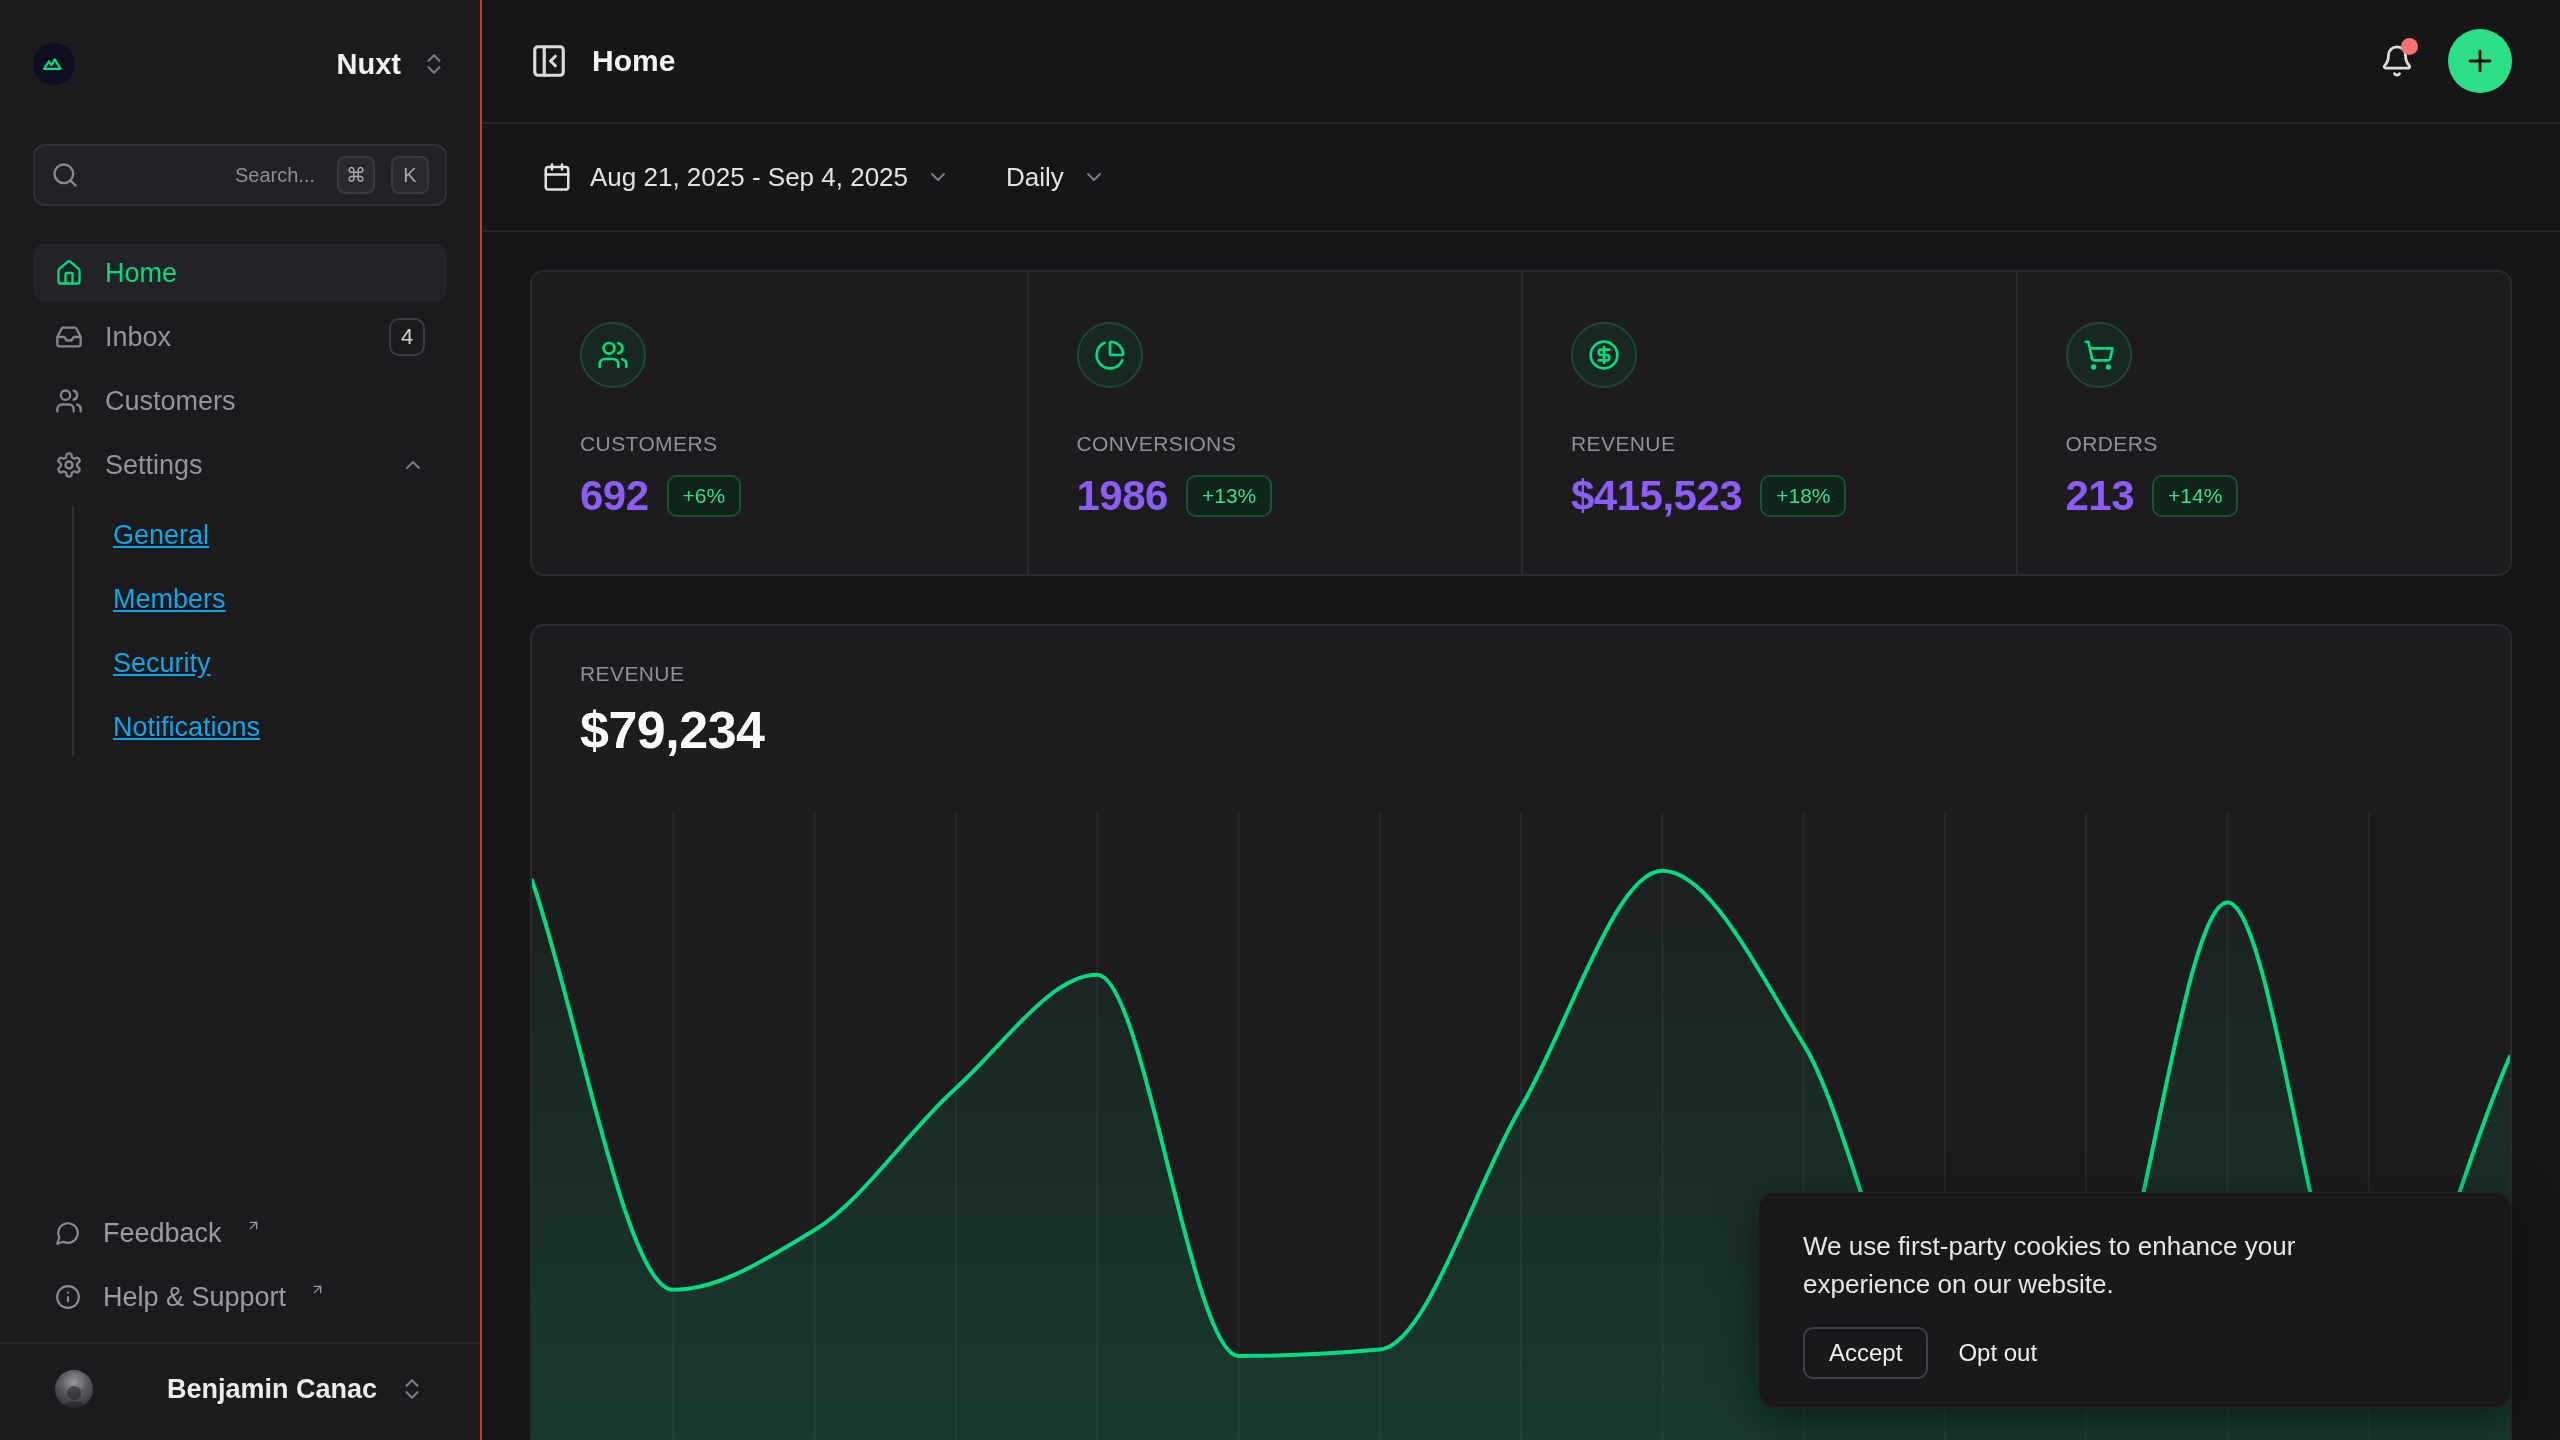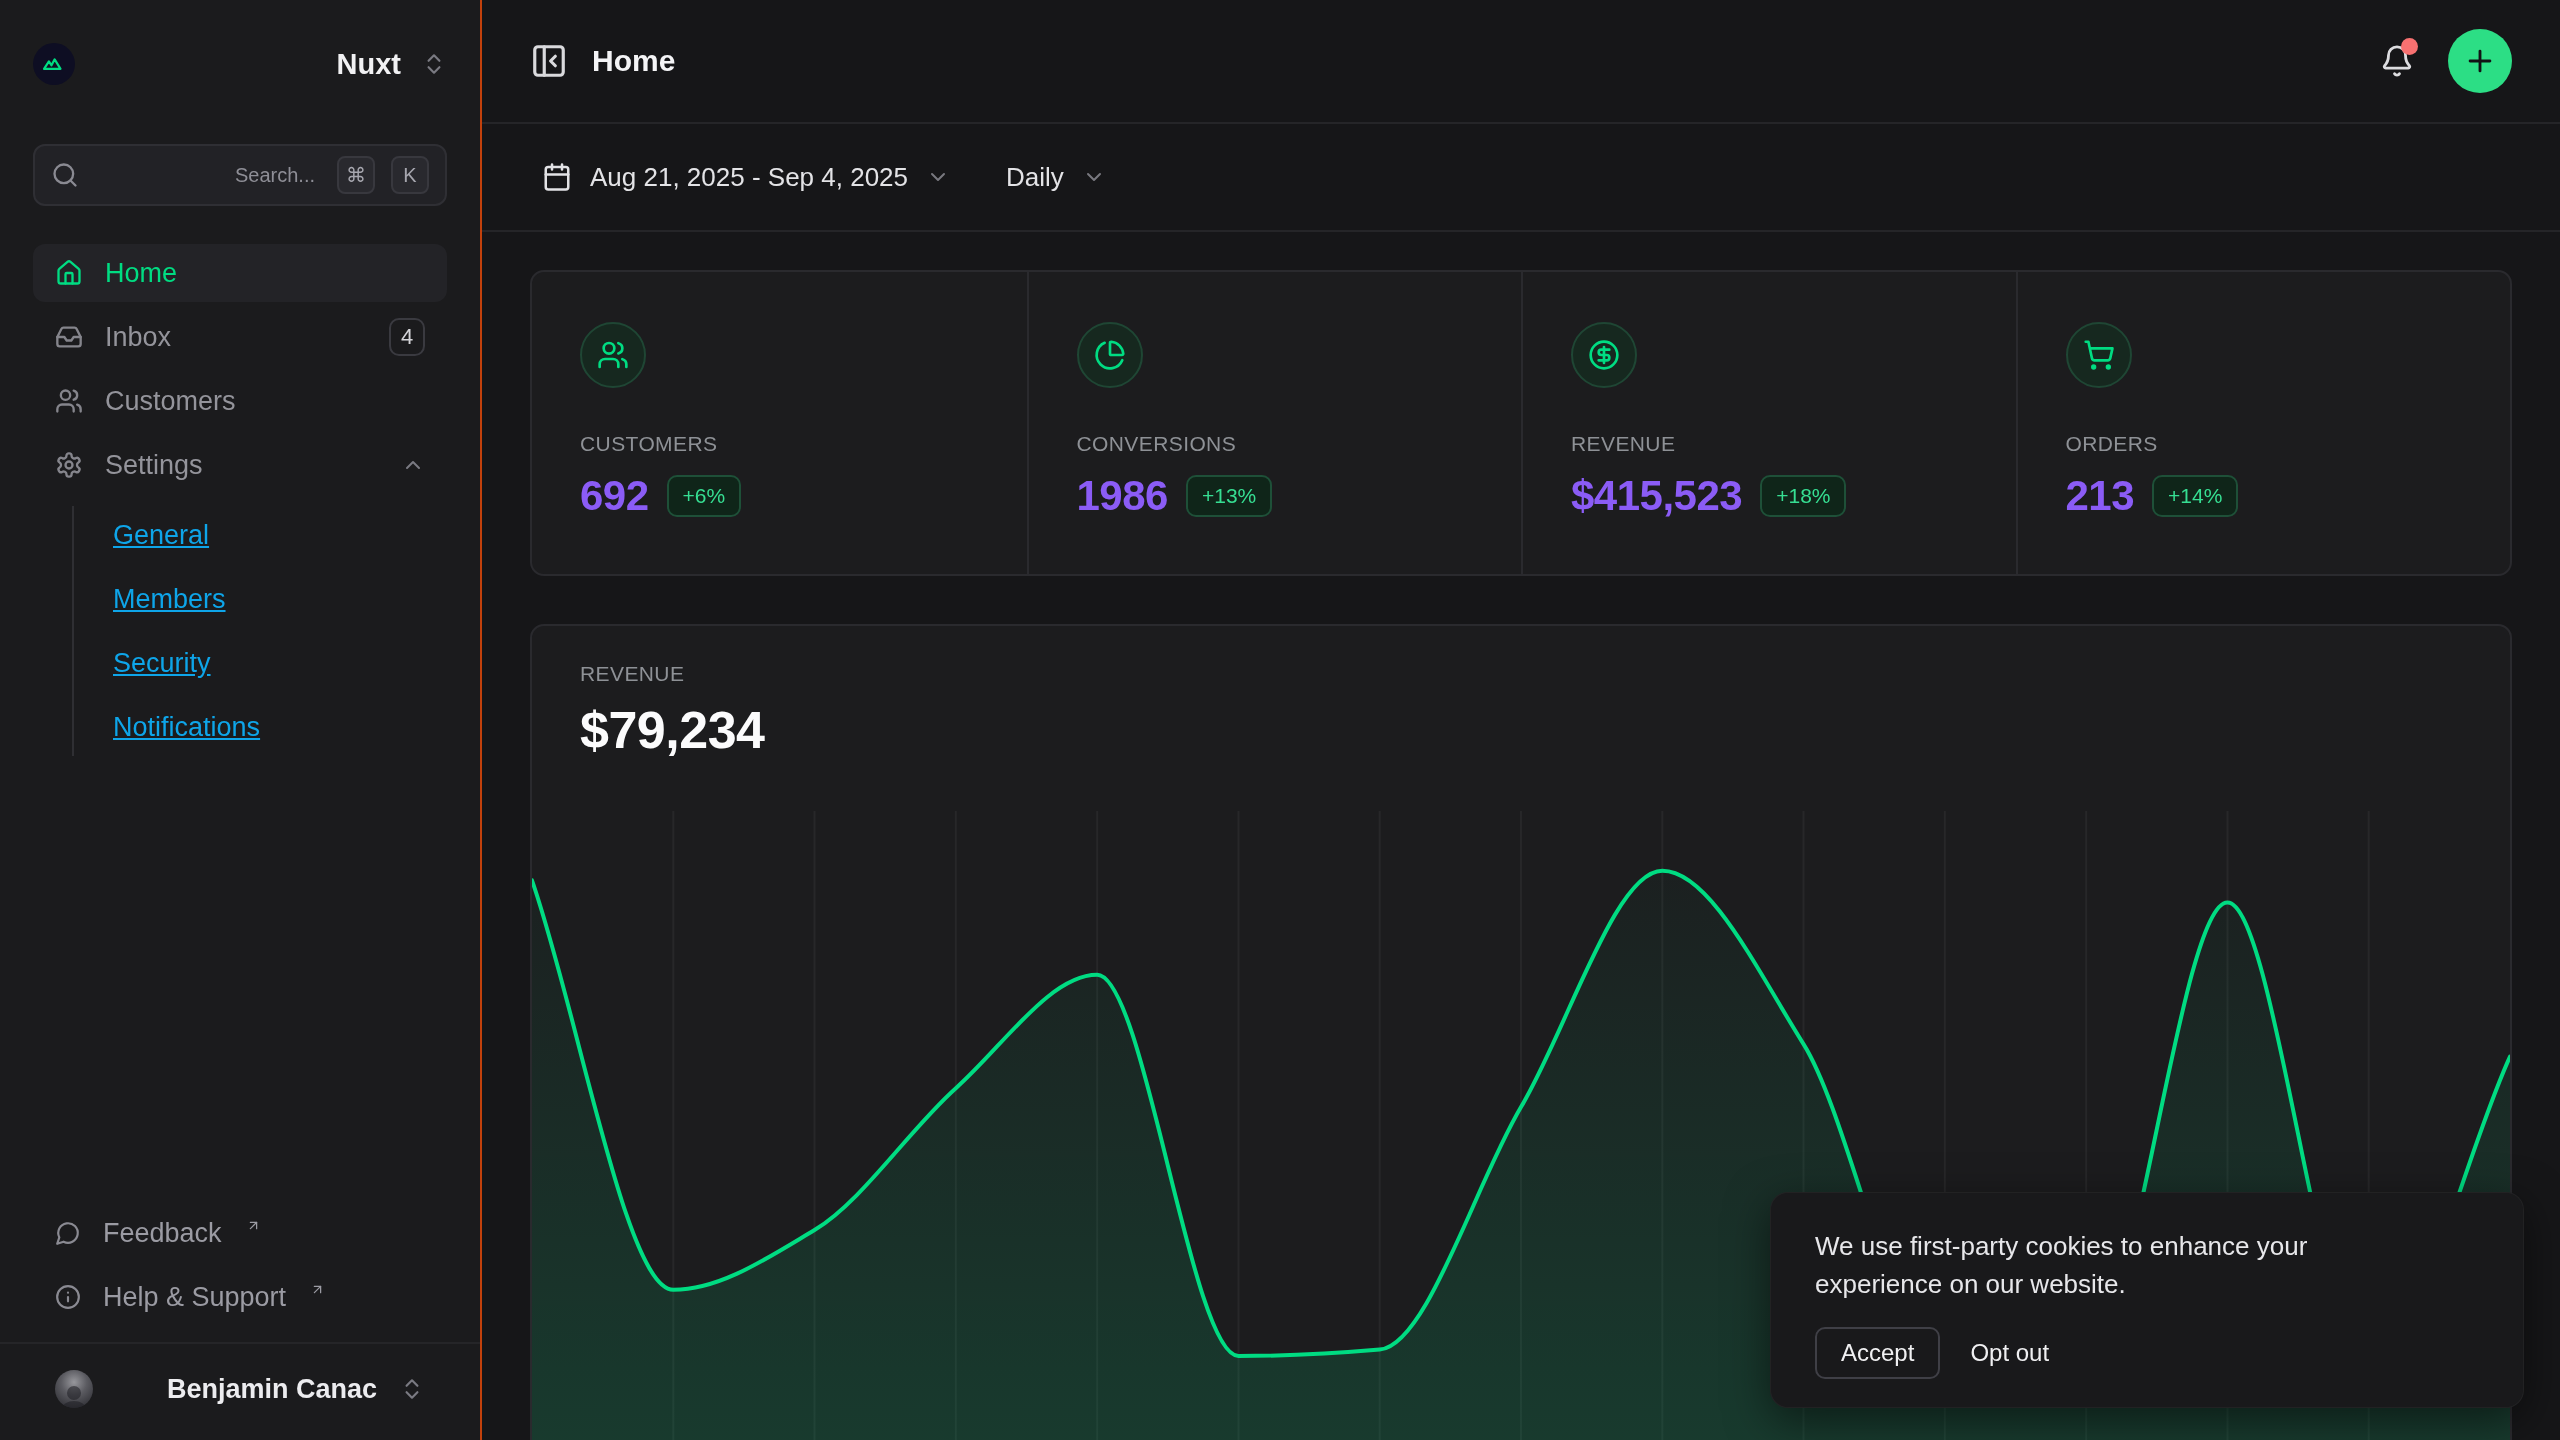--- a/index.html
+++ b/index.html
@@ -98,21 +98,21 @@
 
   .revenue-card{margin-top:48px;background:var(--card-bg);border:2px solid var(--border);
     border-radius:14px;height:900px;overflow:hidden;}
   .rev-head{height:185px;padding:36px 48px 0;}
   .rev-label{font-size:21px;font-weight:500;letter-spacing:0.4px;color:var(--txt-dim);margin-bottom:14px;}
   .rev-value{font-size:52px;font-weight:700;color:#FBFBFC;letter-spacing:-0.5px;}
   .chart-svg{display:block;width:100%;height:680px;}
   .gridlines line{stroke:rgba(255,255,255,0.05);stroke-width:2;}
 
   
-  .cookie-banner{position:absolute;right:36px;bottom:32px;width:754px;background:#19191B;
+  .cookie-banner{position:absolute;right:48px;bottom:32px;width:754px;background:#19191B;
     border:1px solid rgba(255,255,255,0.04);border-radius:18px;padding:34px 44px 28px;
     box-shadow:0 12px 44px rgba(0,0,0,0.5);z-index:5;}
   .cookie-msg{font-size:26px;line-height:38px;color:#E7E7EA;max-width:620px;margin-bottom:24px;}
   .cookie-actions{display:flex;align-items:center;gap:30px;}
   .accept-btn{font-family:inherit;font-size:24px;color:#F0F0F2;background:transparent;
     border:2px solid #3F3F46;border-radius:10px;padding:10px 24px;cursor:pointer;}
   .optout-btn{font-family:inherit;font-size:24px;color:#F0F0F2;background:none;border:none;
     padding:10px 0;cursor:pointer;}
 
   .ic{fill:none;stroke:currentColor;stroke-width:2;stroke-linecap:round;stroke-linejoin:round;}

